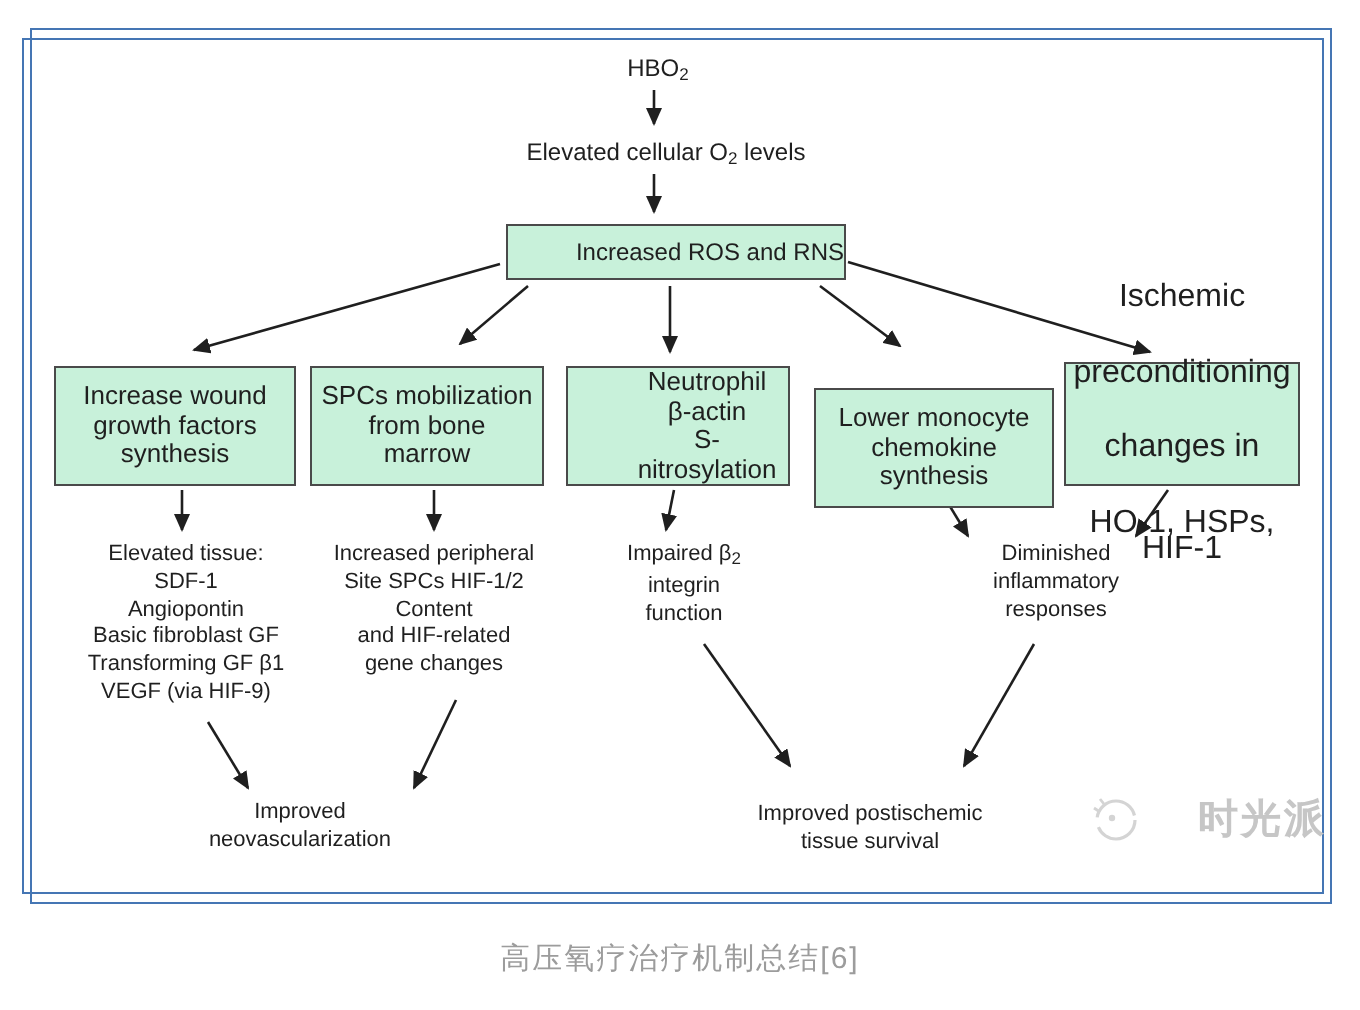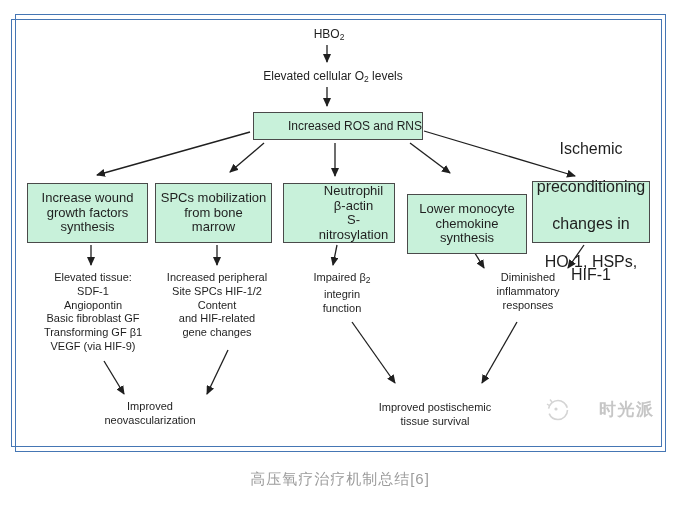--- a/index.html
+++ b/index.html
@@ -27,21 +27,21 @@
     background:var(--box-fill);border:1.5px solid var(--box-border);
     display:flex;flex-direction:column;align-items:center;justify-content:center;
     text-align:center;font-size:13px;line-height:14.5px;
   }
   .gbox.small{font-size:16px;line-height:13.5px;gap:24px;}
   .tblock{position:absolute;text-align:center;font-size:11px;line-height:13.8px;}
   .watermark{
     position:absolute;left:544px;top:396px;display:flex;align-items:center;gap:6px;
     color:var(--watermark);
   }
-  .watermark .wm-text{font-size:17px;font-weight:600;letter-spacing:1.5px;padding-left:22px;}
+  .watermark .wm-text{font-size:20px;font-weight:600;letter-spacing:1.5px;padding-left:22px;}
   .caption{
     position:absolute;left:0;top:470px;width:680px;text-align:center;
     font-size:15px;color:var(--caption);letter-spacing:1px;
   }
 </style>
 </head>
 <body>
 
 <div class="stage">
 

